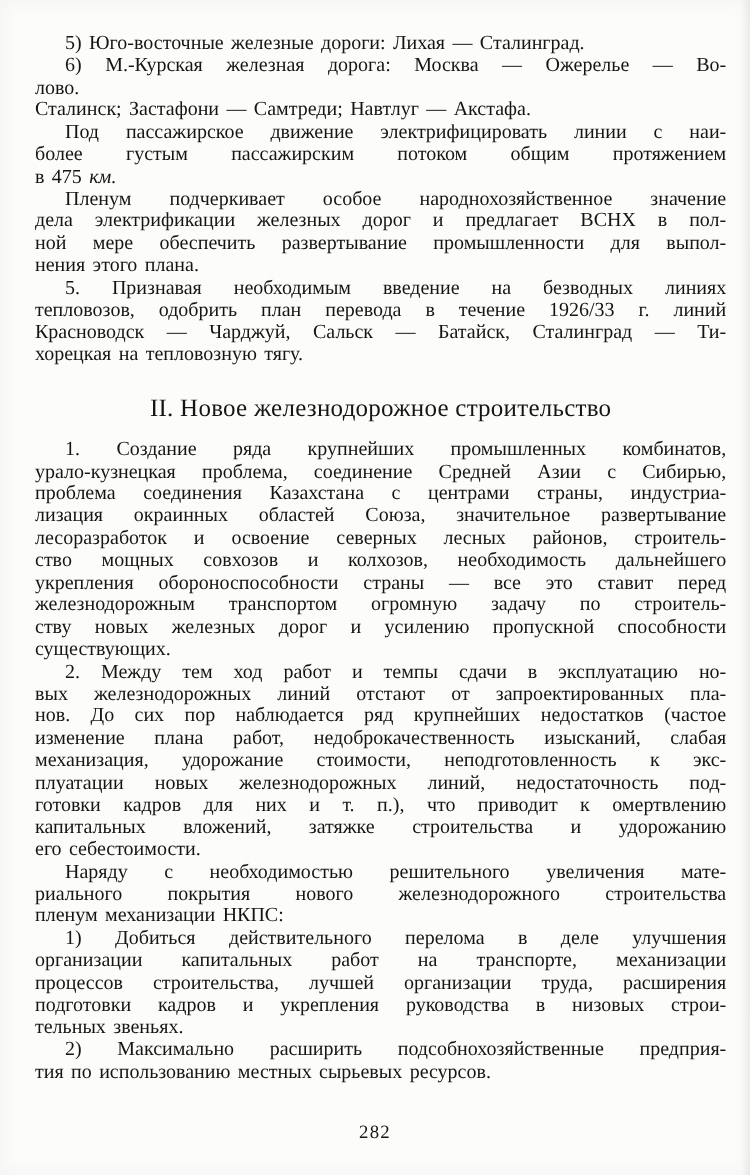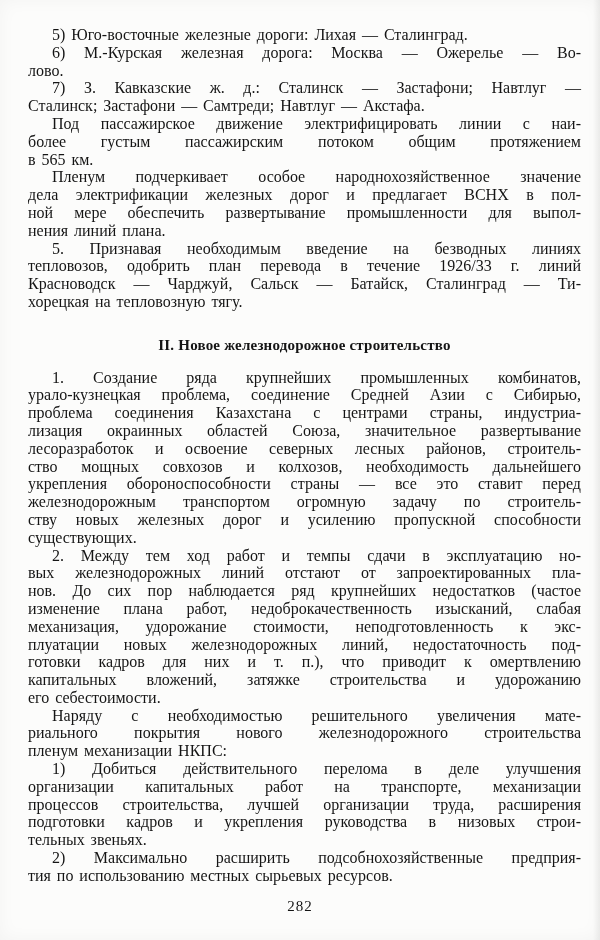--- a/index.html
+++ b/index.html
@@ -42,26 +42,26 @@
     text-align-last: justify;
     word-spacing: 0.06em;
     white-space: normal;
   }
   .line.last {
     text-align: left;
     text-align-last: left;
     word-spacing: 0.12em;
   }
   .line.indent { padding-left: 24px; }
-  .it { }
+  .it { font-style: italic; }
   .heading {
-    font-weight: bold;
+    font-weight: normal;
     text-align: center;
     text-align-last: center;
-    font-size: 15px;
+    font-size: 20px;
     letter-spacing: 0.2px;
     margin: 26px 0 14px 0;
     line-height: 17.8px;
   }
   .page-number {
     position: absolute;
     left: 0;
     top: 898px;
     width: 600px;
     text-align: center;
@@ -75,33 +75,32 @@
 <div class="page" style="background: rgb(252, 252, 251); color: rgb(21, 21, 21);">
   <div class="text-block">
       <div class="para">
         <div class="line indent last">5) Юго-восточные железные дороги: Лихая — Сталинград.</div>
       </div>
       <div class="para">
         <div class="line indent">6) М.-Курская железная дорога: Москва — Ожерелье — Во-</div>
         <div class="line last">лово.</div>
       </div>
       <div class="para">
-        <div class="line indent">7) З. Кавказские ж. д.: Сталинск — Застафони; Навтлуг —</div>
         <div class="line last">Сталинск; Застафони — Самтреди; Навтлуг — Акстафа.</div>
       </div>
       <div class="para">
         <div class="line indent">Под пассажирское движение электрифицировать линии с наи-</div>
         <div class="line">более густым пассажирским потоком общим протяжением</div>
-        <div class="line last"><span>в 565 </span><span class="it">км.</span></div>
+        <div class="line last"><span>в 475 </span><span class="it">км.</span></div>
       </div>
       <div class="para">
         <div class="line indent">Пленум подчеркивает особое народнохозяйственное значение</div>
         <div class="line">дела электрификации железных дорог и предлагает ВСНХ в пол-</div>
         <div class="line">ной мере обеспечить развертывание промышленности для выпол-</div>
-        <div class="line last">нения линий плана.</div>
+        <div class="line last">нения этого плана.</div>
       </div>
       <div class="para">
         <div class="line indent">5. Признавая необходимым введение на безводных линиях</div>
         <div class="line">тепловозов, одобрить план перевода в течение 1926/33 г. линий</div>
         <div class="line">Красноводск — Чарджуй, Сальск — Батайск, Сталинград — Ти-</div>
         <div class="line last">хорецкая на тепловозную тягу.</div>
       </div>
       <div class="heading">II. Новое железнодорожное строительство</div>
       <div class="para">
         <div class="line indent">1. Создание ряда крупнейших промышленных комбинатов,</div>

